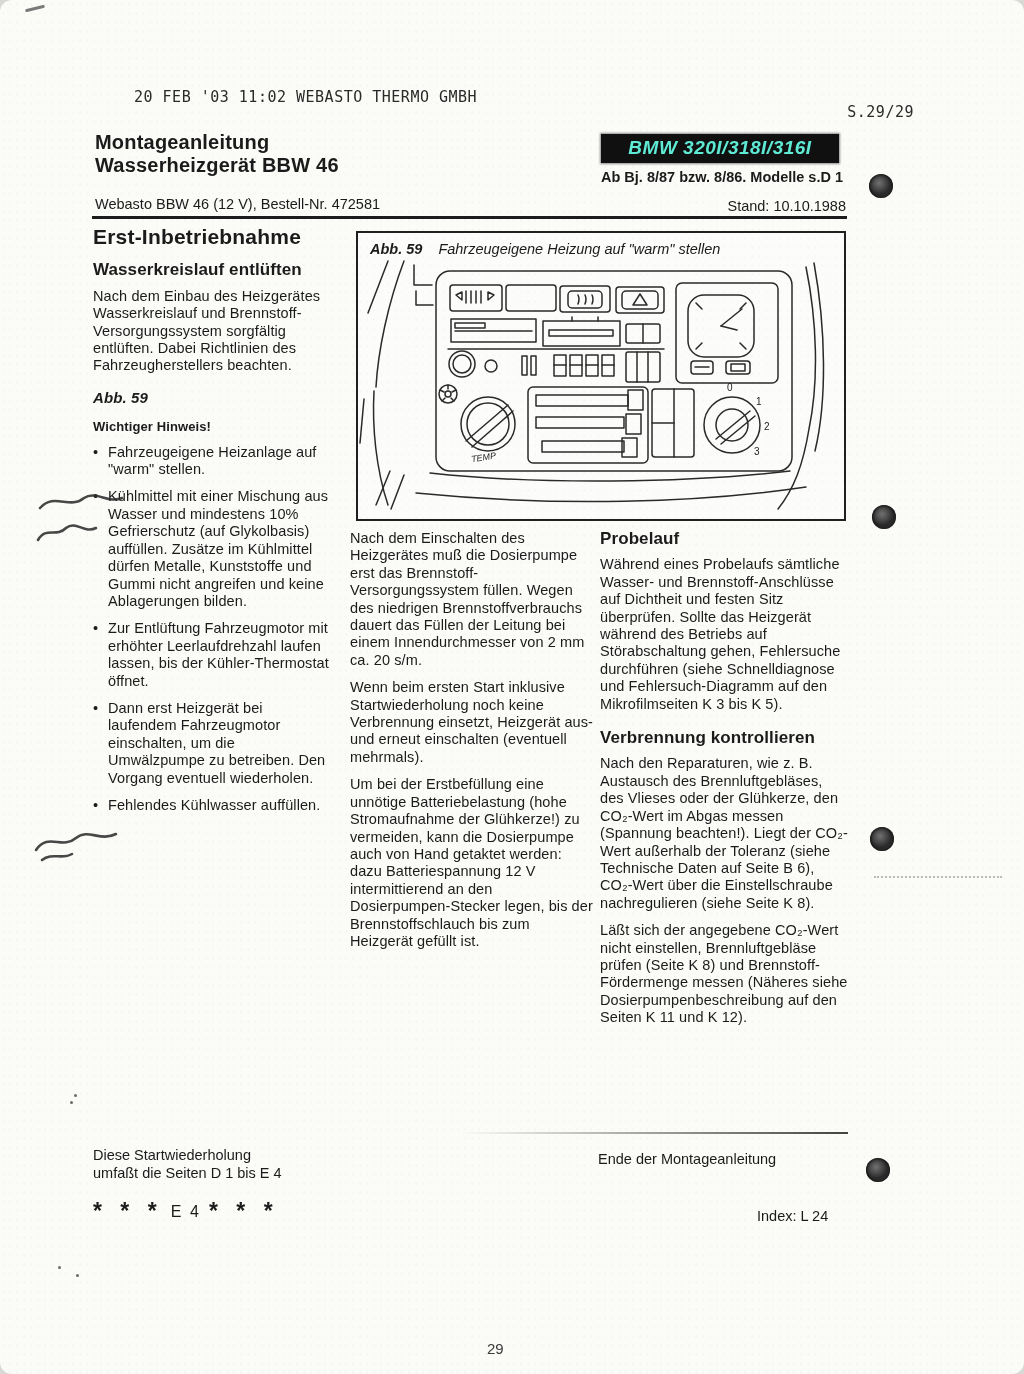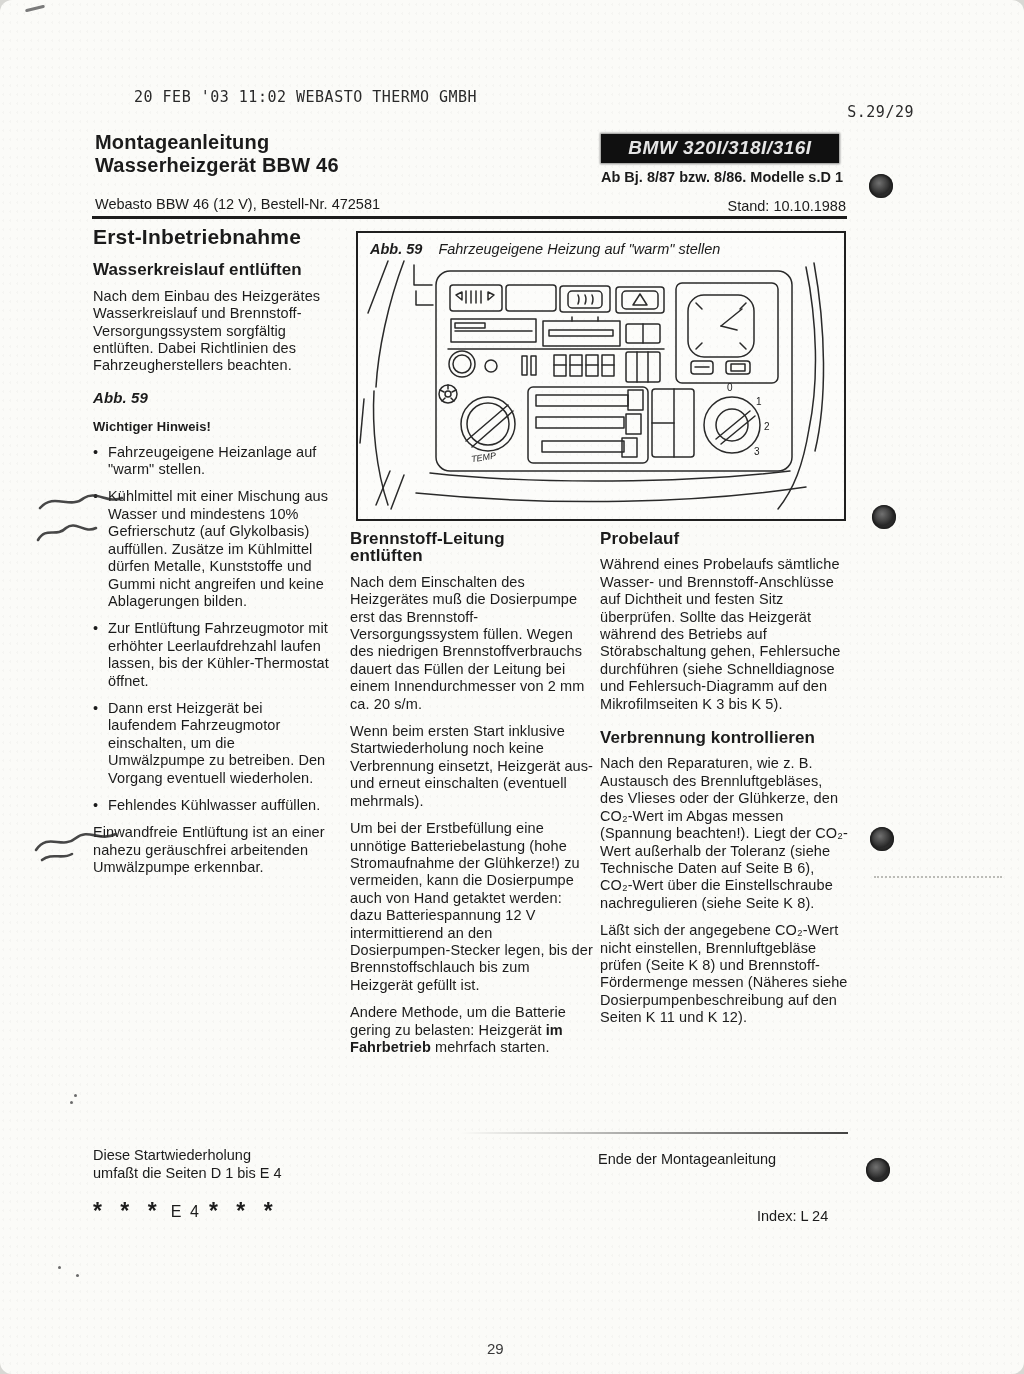--- a/index.html
+++ b/index.html
@@ -12,21 +12,21 @@
     font-family:"Liberation Sans","DejaVu Sans",sans-serif;
     color:#1b1b1b; overflow:hidden;
     text-rendering:optimizeLegibility;
     border-radius:12px;
   }
   .abs { position:absolute; }
   
   .faxline { font-family:"DejaVu Sans Mono",monospace; font-size:15px; color:#2a2a2a; letter-spacing:.5px; }
   
   .doc-title { font-size:20px; font-weight:bold; line-height:23px; letter-spacing:.2px; }
-  .badge { background:#101010; color:#e5e5e5; font-weight:bold; font-style:italic;
+  .badge { background:#101010; color:#5eead4; font-weight:bold; font-style:italic;
            font-size:19px; padding:3px 7px 4px; letter-spacing:.5px; white-space:nowrap;
            box-shadow:0 0 2px 1px rgba(0,0,0,.45); }
   .model-note { font-size:14.5px; font-weight:bold; }
   .order-line { font-size:14.5px; }
   .stand-line { font-size:14.5px; }
   .hr-main { background:#1c1c1c; height:3px; }
   
   .col { font-size:14.5px; line-height:17.4px; letter-spacing:.1px; }
   .col p { margin-bottom:10px; }
   .sec-h1 { font-size:21px; font-weight:bold; letter-spacing:.2px; margin-bottom:16px; }
@@ -99,21 +99,20 @@
       <span>Zur Entlüftung Fahrzeugmotor mit erhöhter Leerlaufdrehzahl laufen lassen, bis der Kühler-Thermostat öffnet.</span>
     </div>
     <div class="bullet">
       <span class="bm">•</span>
       <span>Dann erst Heizgerät bei laufendem Fahrzeugmotor einschalten, um die Umwälzpumpe zu betreiben. Den Vorgang eventuell wiederholen.</span>
     </div>
     <div class="bullet">
       <span class="bm">•</span>
       <span>Fehlendes Kühlwasser auffüllen.</span>
     </div>
-    <p>Einwandfreie Entlüftung ist an einer nahezu geräuschfrei arbeitenden Umwälzpumpe erkennbar.</p>
   </div>
 
   <div class="abs figure-box" style="left:356px; top:231px; width:490px; height:290px;">
     <div class="fig-caption">
       <span class="lab">Abb. 59</span>
       <span class="txt">Fahrzeugeigene Heizung auf "warm" stellen</span>
     </div>
     <svg class="sketch" width="486" height="254" viewBox="0 0 486 254">
 
       <path d="M30,2 L10,54"></path>
@@ -220,25 +219,23 @@
       <line x1="358" y1="180" x2="392" y2="152"></line>
       <line x1="363" y1="185" x2="397" y2="157"></line>
       <text x="369" y="132" font-size="10">0</text>
       <text x="398" y="146" font-size="10">1</text>
       <text x="406" y="171" font-size="10">2</text>
       <text x="396" y="196" font-size="10">3</text>
     </svg>
   </div>
 
   <div class="abs col" style="left:350px; top:530px; width:243px;">
-    <div class="sec-h2" style="width:185px;">Brennstoff-Leitung entlüften</div>
     <p>Nach dem Einschalten des Heizgerätes muß die Dosierpumpe erst das Brennstoff-Versorgungssystem füllen. Wegen des niedrigen Brennstoffverbrauchs dauert das Füllen der Leitung bei einem Innendurchmesser von 2 mm ca. 20 s/m.</p>
     <p>Wenn beim ersten Start inklusive Startwiederholung noch keine Verbrennung einsetzt, Heizgerät aus- und erneut einschalten (eventuell mehrmals).</p>
     <p>Um bei der Erstbefüllung eine unnötige Batteriebelastung (hohe Stromaufnahme der Glühkerze!) zu vermeiden, kann die Dosierpumpe auch von Hand getaktet werden: dazu Batteriespannung 12 V intermittierend an den Dosierpumpen-Stecker legen, bis der Brennstoffschlauch bis zum Heizgerät gefüllt ist.</p>
-    <p><span>Andere Methode, um die Batterie gering zu belasten: Heizgerät </span><span class="b-inline">im Fahrbetrieb</span><span> mehrfach starten.</span></p>
   </div>
 
   <div class="abs col" style="left:600px; top:530px; width:248px;">
     <div class="sec-h2">Probelauf</div>
     <p>Während eines Probelaufs sämtliche Wasser- und Brennstoff-Anschlüsse auf Dichtheit und festen Sitz überprüfen. Sollte das Heizgerät während des Betriebs auf Störabschaltung gehen, Fehlersuche durchführen (siehe Schnelldiagnose und Fehlersuch-Diagramm auf den Mikrofilmseiten K 3 bis K 5).</p>
     <div class="sec-h2" style="margin-top:16px;">Verbrennung kontrollieren</div>
     <p>Nach den Reparaturen, wie z. B. Austausch des Brennluftgebläses, des Vlieses oder der Glühkerze, den CO₂-Wert im Abgas messen (Spannung beachten!). Liegt der CO₂-Wert außerhalb der Toleranz (siehe Technische Daten auf Seite B 6), CO₂-Wert über die Einstellschraube nachregulieren (siehe Seite K 8).</p>
     <p>Läßt sich der angegebene CO₂-Wert nicht einstellen, Brennluftgebläse prüfen (Seite K 8) und Brennstoff-Fördermenge messen (Näheres siehe Dosierpumpenbeschreibung auf den Seiten K 11 und K 12).</p>
   </div>
 

